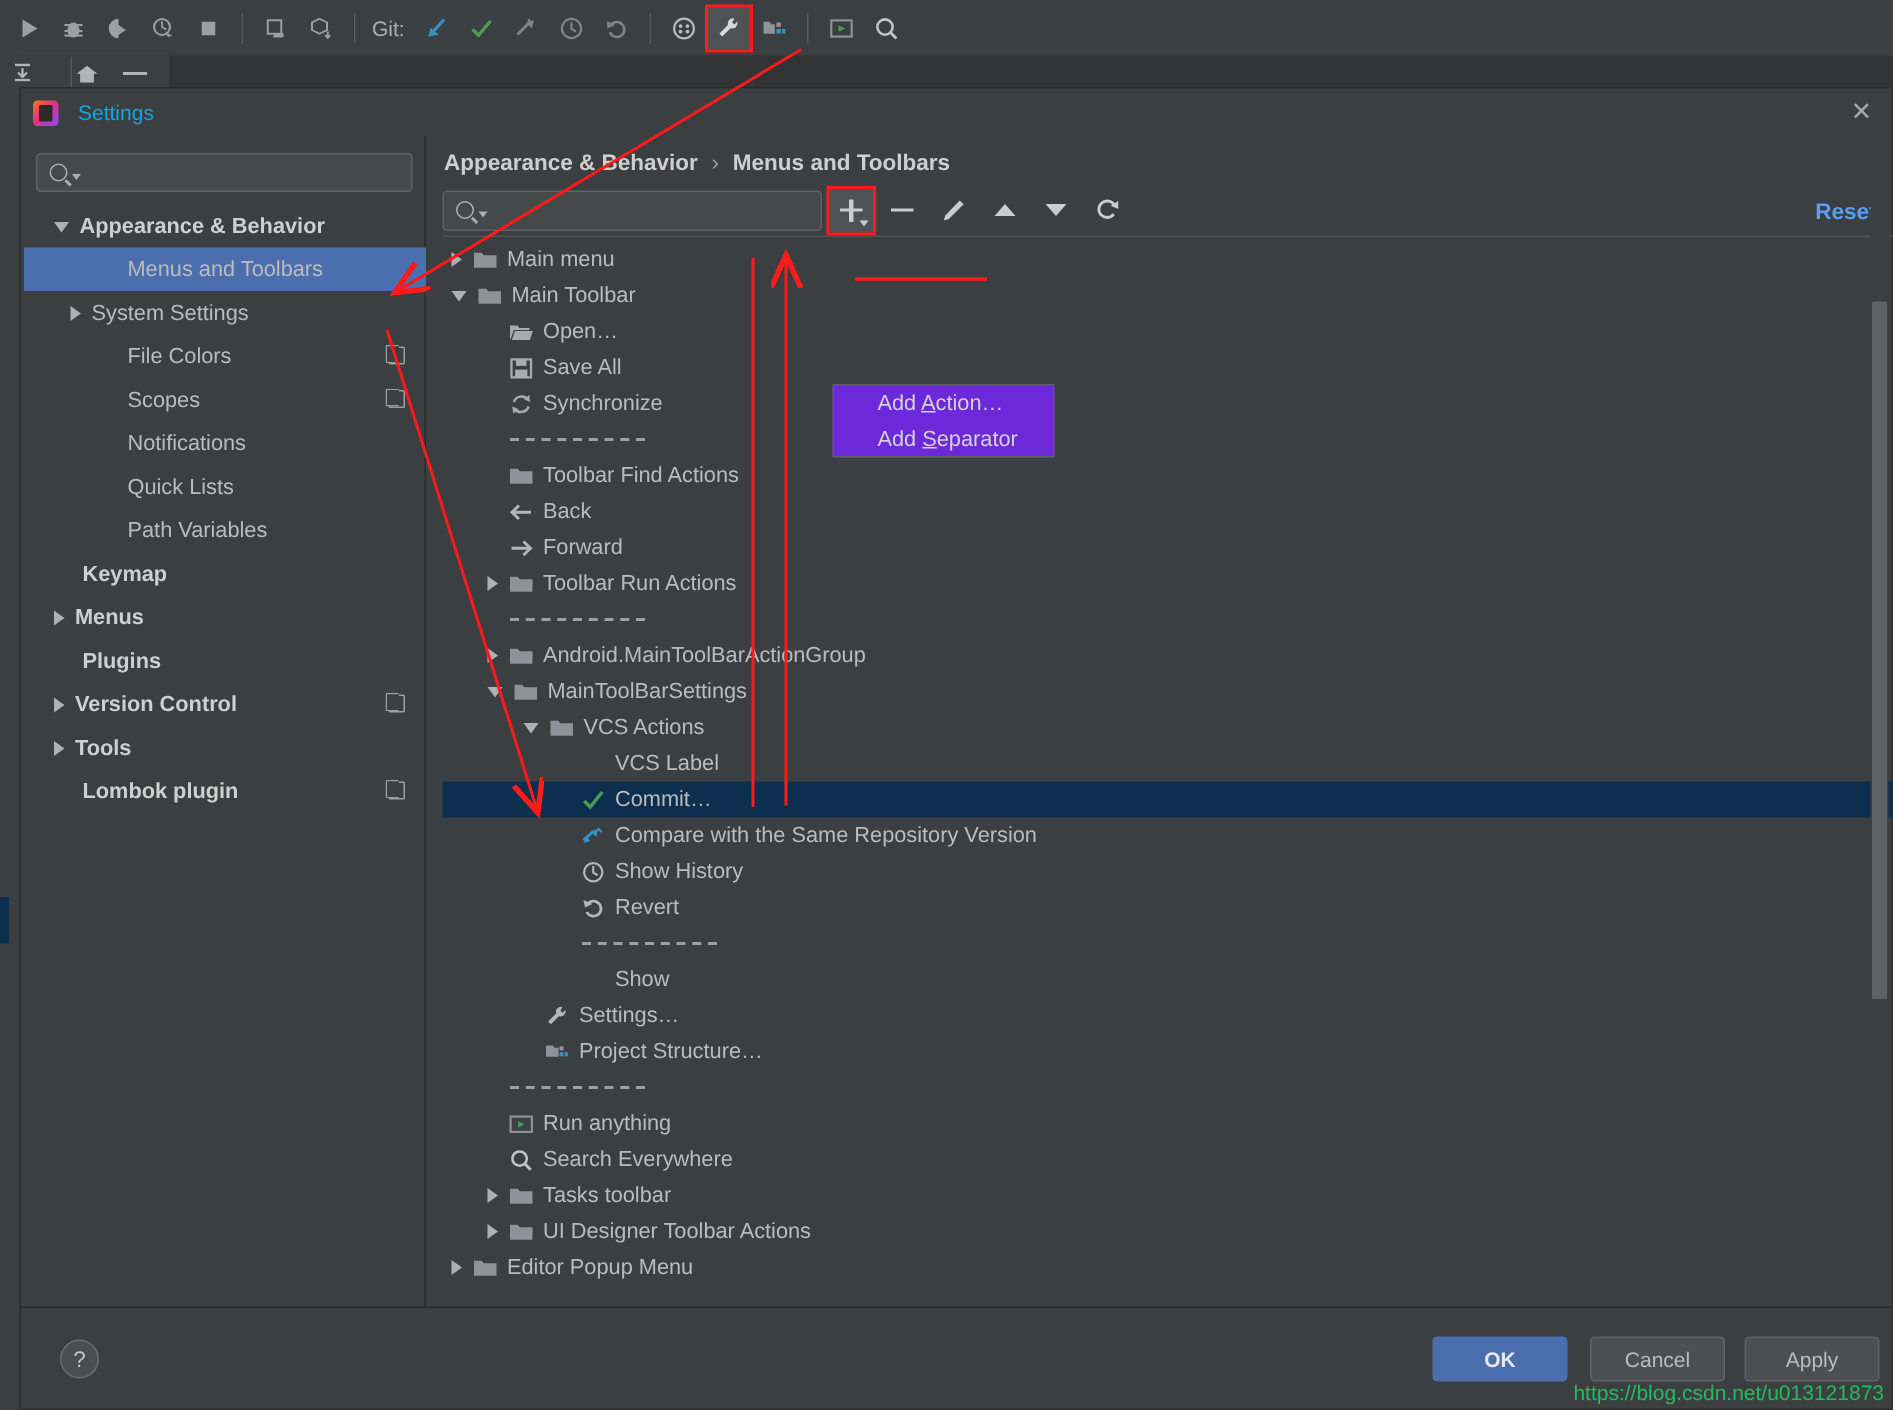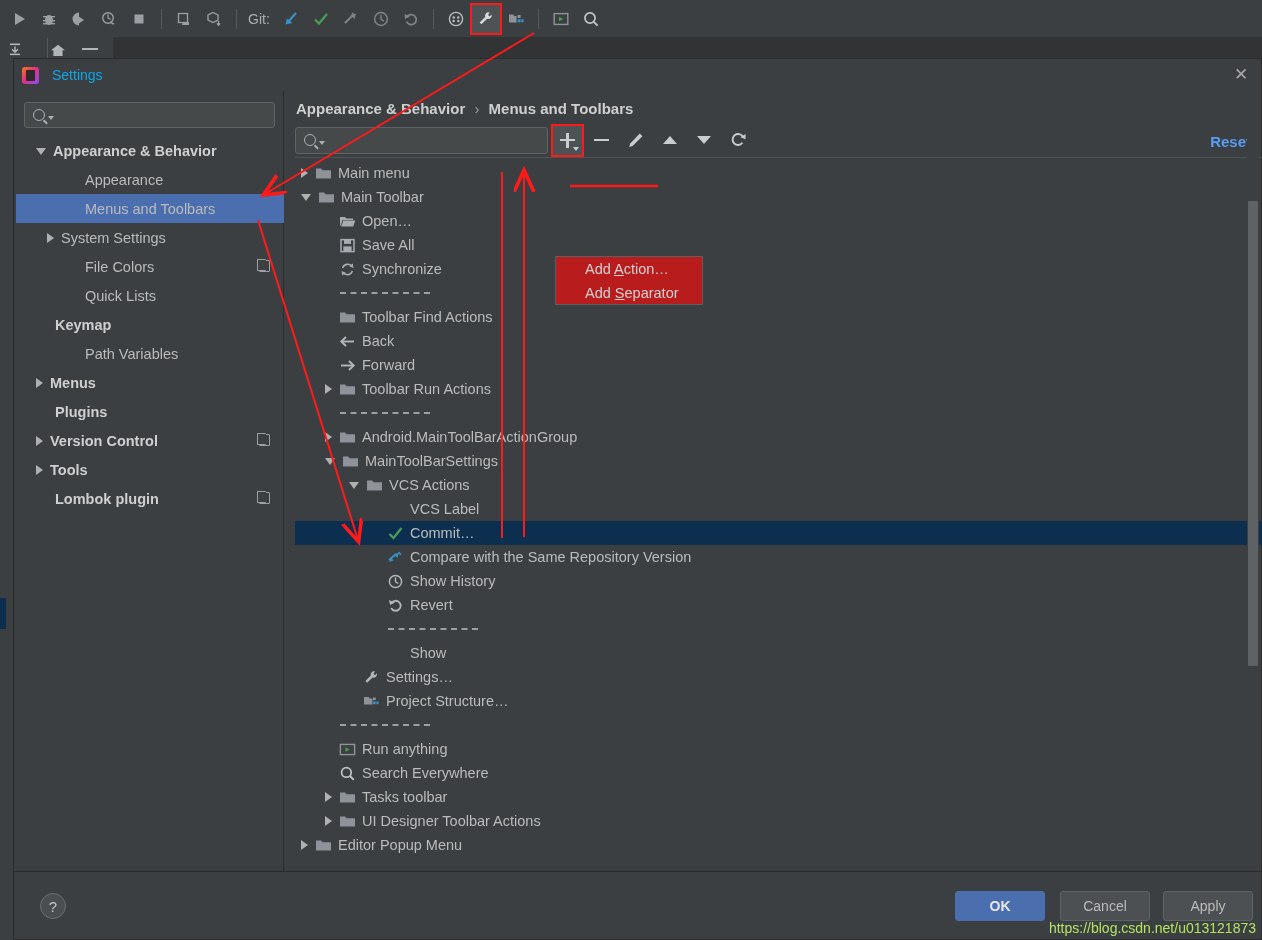--- a/index.html
+++ b/index.html
@@ -117,21 +117,21 @@
   .plus-v { position:absolute; width:2.2px; height:15px; background:#c8cdd0; }
   .minus-h { width:15px; height:2.2px; background:#c8cdd0; }
   .arr-up { width:0;height:0;border-left:7px solid transparent;border-right:7px solid transparent;border-bottom:8px solid #c8cdd0; }
   .arr-dn { width:0;height:0;border-left:7px solid transparent;border-right:7px solid transparent;border-top:8px solid #c8cdd0; }
 
   .pane-divider { position: absolute; left: 11px; top: 66px; width: 1226px; height: 1px; background: #4f5355; }
 
   
   .dropdown {
     position: absolute; left: 541px; top: 165px; width: 148px; height: 49px;
-    background: #b91c1c; border: 1px solid #5a5f61; z-index: 40;
+    background: #6d28d9; border: 1px solid #5a5f61; z-index: 40;
   }
   .dd-item { height: 24px; line-height: 24px; padding-left: 29px; color: #d2d2d2; font-size: 14.5px; cursor: pointer; position: relative; }
   .dd-item u { text-decoration: underline; }
 
   
   .tree-wrap {
     position: absolute; left: 11px; top: 70px; width: 1226px; height: 725px;
     overflow: hidden;
   }
   .trow {
@@ -162,21 +162,21 @@
   }
   .fbtn {
     position: absolute; top: 19px; height: 30px; border-radius: 3px; font-size: 14px;
     display: flex; align-items: center; justify-content: center; cursor: pointer;
   }
   .fbtn.ok { right: 216px; width: 90px; background: #4b6eaf; color: #e8e8e8; border: 1px solid #4b6eaf; font-weight:bold; }
   .fbtn.cancel { right: 111px; width: 90px; background: #4c5052; color: #bbbbbb; border: 1px solid #5e6366; }
   .fbtn.apply { right: 8px; width: 90px; background: #4c5052; color: #bbbbbb; border: 1px solid #5e6366; }
 
   .watermark {
-    position: absolute; right: 6px; bottom: 4px; color: #bef264; font-size: 14px;
+    position: absolute; right: 6px; bottom: 4px; color: #22c55e; font-size: 14px;
     font-family: "Liberation Sans", sans-serif; z-index: 60; opacity: .92;
   }
 
   
   .overlay { position: absolute; left: 0; top: 0; width: 1262px; height: 940px; pointer-events: none; z-index: 50; }
 
   
   .edge-marker { position: absolute; left: 0; top: 598px; width: 6px; height: 31px; background: #0d2f4f; z-index: 30; }
   .strip-left { position:absolute; left:0; top:37px; width:13px; height:22px; background:#3c3f41; }
 </style>
@@ -334,48 +334,53 @@
         <div class="side-search">
           <span class="mag"></span>
           <span class="caret-sm"></span>
           <input type="text" style="flex: 1 1 0%; background: transparent; border: none; outline: none; color: rgb(187, 187, 187); font-size: 13px; padding-left: 6px;" placeholder="">
         </div>
         <div class="side-tree" id="side-tree">
             <div class="srow bold" style="padding-left: 20px;">
               <span class="tri down"></span>
               <span>Appearance &amp; Behavior</span>
             </div>
-            <div class="srow" style="padding-left: 50px;">
-              <span class="tri none"></span>
-              <span>Appearance</span>
-            </div>
             <div class="srow selected" style="padding-left: 50px;">
               <span class="tri none"></span>
               <span>Menus and Toolbars</span>
             </div>
             <div class="srow" style="padding-left: 31px;">
               <span class="tri right"></span>
               <span>System Settings</span>
             </div>
             <div class="srow" style="padding-left: 50px;">
               <span class="tri none"></span>
               <span>File Colors</span>
               <span class="copy-ic"></span>
             </div>
+            <div class="srow" style="padding-left: 50px;">
+              <span class="tri none"></span>
+              <span>Scopes</span>
+              <span class="copy-ic"></span>
+            </div>
+            <div class="srow" style="padding-left: 50px;">
+              <span class="tri none"></span>
+              <span>Notifications</span>
+            </div>
             <div class="srow" style="padding-left: 50px; align-items: center;">
               <span class="tri none"></span>
               <span>Quick Lists</span>
             </div>
+            <div class="srow" style="padding-left: 50px;">
+              <span class="tri none"></span>
+              <span>Path Variables</span>
+            </div>
             <div class="srow bold" style="padding-left: 20px;">
               <span class="tri none"></span>
               <span>Keymap</span>
-            </div>
-            <div class="srow" style="padding-left: 50px;">
-              <span class="tri none"></span>
-              <span>Path Variables</span>
             </div>
             <div class="srow bold" style="padding-left: 20px;">
               <span class="tri right"></span>
               <span>Menus</span>
             </div>
             <div class="srow bold" style="padding-left: 20px; text-align: right;">
               <span class="tri none"></span>
               <span>Plugins</span>
             </div>
             <div class="srow bold" style="padding-left: 20px;">

